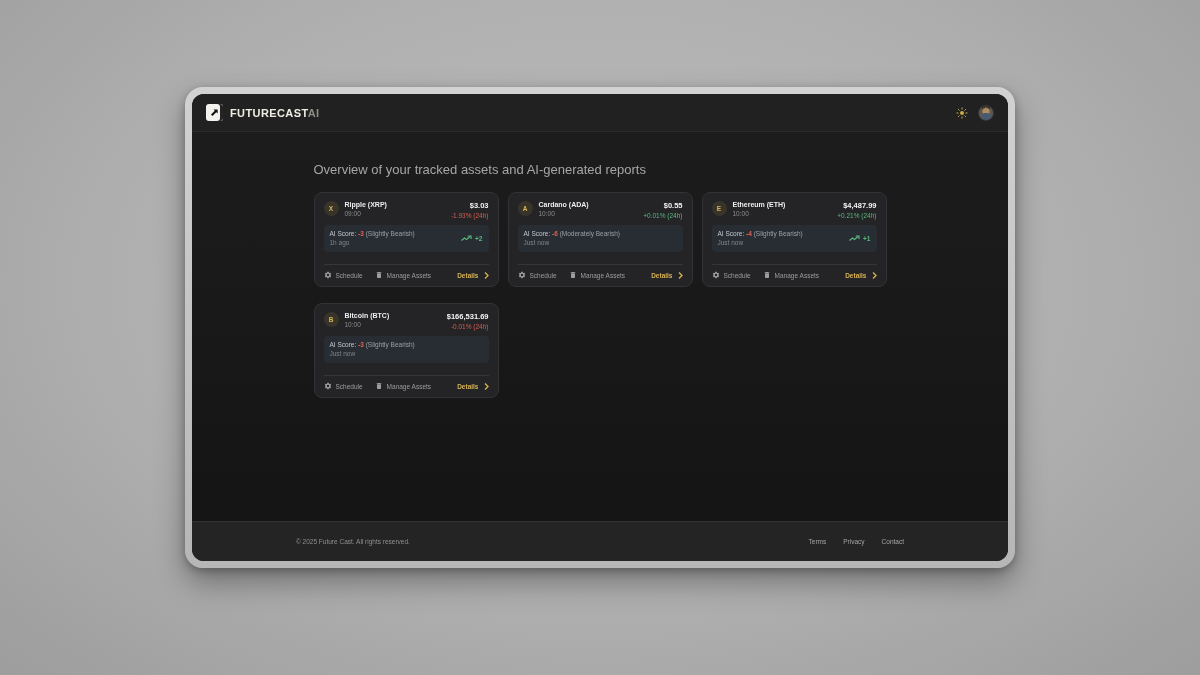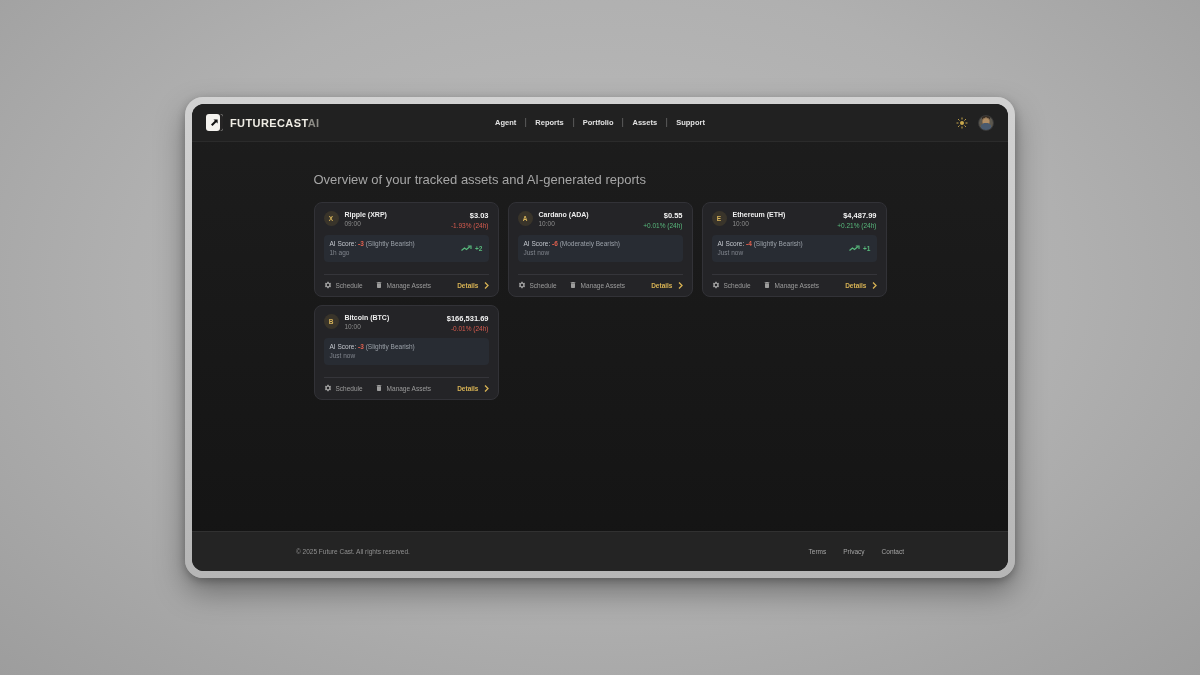--- a/index.html
+++ b/index.html
@@ -5,21 +5,21 @@
   * { margin:0; padding:0; box-sizing:border-box; }
   html,body { width:1200px; height:675px; overflow:hidden; }
   body {
     font-family:"Liberation Sans","DejaVu Sans",sans-serif;
     background:radial-gradient(ellipse at 50% 42%, #bcbcbc 0%, #b0b0b0 55%, #9d9d9d 100%);
     position:relative;
   }
 
   
   .device {
-    position:absolute; left:185px; top:97px; width:830px; height:481px;
+    position:absolute; left:185px; top:87px; width:830px; height:481px;
     background:linear-gradient(180deg,#d2d2d2,#b6b6b6);
     border-radius:18px; padding:7px;
     box-shadow:0 14px 30px rgba(0,0,0,.35), 0 3px 8px rgba(0,0,0,.25);
   }
   .app {
     width:100%; height:100%; border-radius:12px; overflow:hidden;
     background:linear-gradient(180deg,#1d1d1d 0%, #181818 55%, #141414 100%);
     display:flex; flex-direction:column;
   }
 
@@ -59,21 +59,21 @@
   }
 
   
   .main { flex:1 1 auto; overflow:hidden; }
   .container { width:573px; margin:30px auto 0; }
   .page-title { font-size:15px; font-weight:bold; color:#ffffff; letter-spacing:.2px; }
   .page-subtitle { font-size:13px; color:#a6a6a6; margin-top:4px; }
 
   .grid {
     margin-top:15px; display:grid;
-    grid-template-columns:repeat(3, 185px); gap:8px 9px;
+    grid-template-columns:repeat(3, 185px); gap:16px 9px;
   }
   .card {
     height:95px; background:#242427; border:1px solid #323237;
     border-radius:8px; padding:8px 9px 7px;
     display:flex; flex-direction:column;
   }
   .card-head { display:flex; align-items:flex-start; }
   .coin-avatar {
     width:15px; height:15px; border-radius:50%; background:#39342a; flex:0 0 15px;
     display:flex; align-items:center; justify-content:center;
@@ -133,31 +133,20 @@
       <div class="brand">
         <div class="logo-box">
           <svg width="11" height="11" viewBox="0 0 16 16">
             <path d="M4 12 L11 5" stroke="#111" stroke-width="3" fill="none"></path>
             <path d="M6.5 3.5 L12.5 3.5 L12.5 9.5 Z" fill="#111"></path>
           </svg>
         </div>
         <div class="brand-text"><span>FUTURECAST</span><span class="ai">AI</span></div>
       </div>
 
-      <div class="nav">
-        <div class="nav-item">Agent</div>
-        <div class="nav-sep"></div>
-        <div class="nav-item">Reports</div>
-        <div class="nav-sep"></div>
-        <div class="nav-item">Portfolio</div>
-        <div class="nav-sep"></div>
-        <div class="nav-item">Assets</div>
-        <div class="nav-sep"></div>
-        <div class="nav-item">Support</div>
-      </div>
 
       <div class="header-right">
         <div class="theme-toggle">
           <svg width="12" height="12" viewBox="0 0 24 24">
             <circle cx="12" cy="12" r="4" fill="#c9a84c"></circle>
             <g stroke="#c9a84c" stroke-width="2">
               <line x1="12" y1="1" x2="12" y2="5"></line>
                 <line x1="12" y1="19" x2="12" y2="23"></line>
               <line x1="1" y1="12" x2="5" y2="12"></line>
                 <line x1="19" y1="12" x2="23" y2="12"></line>

